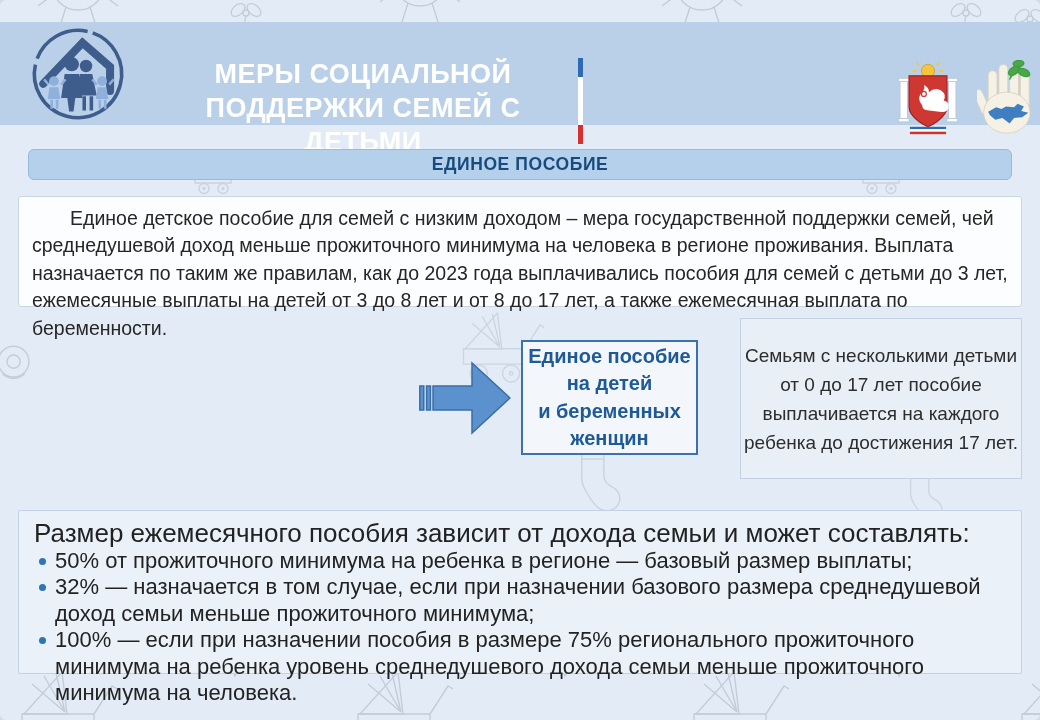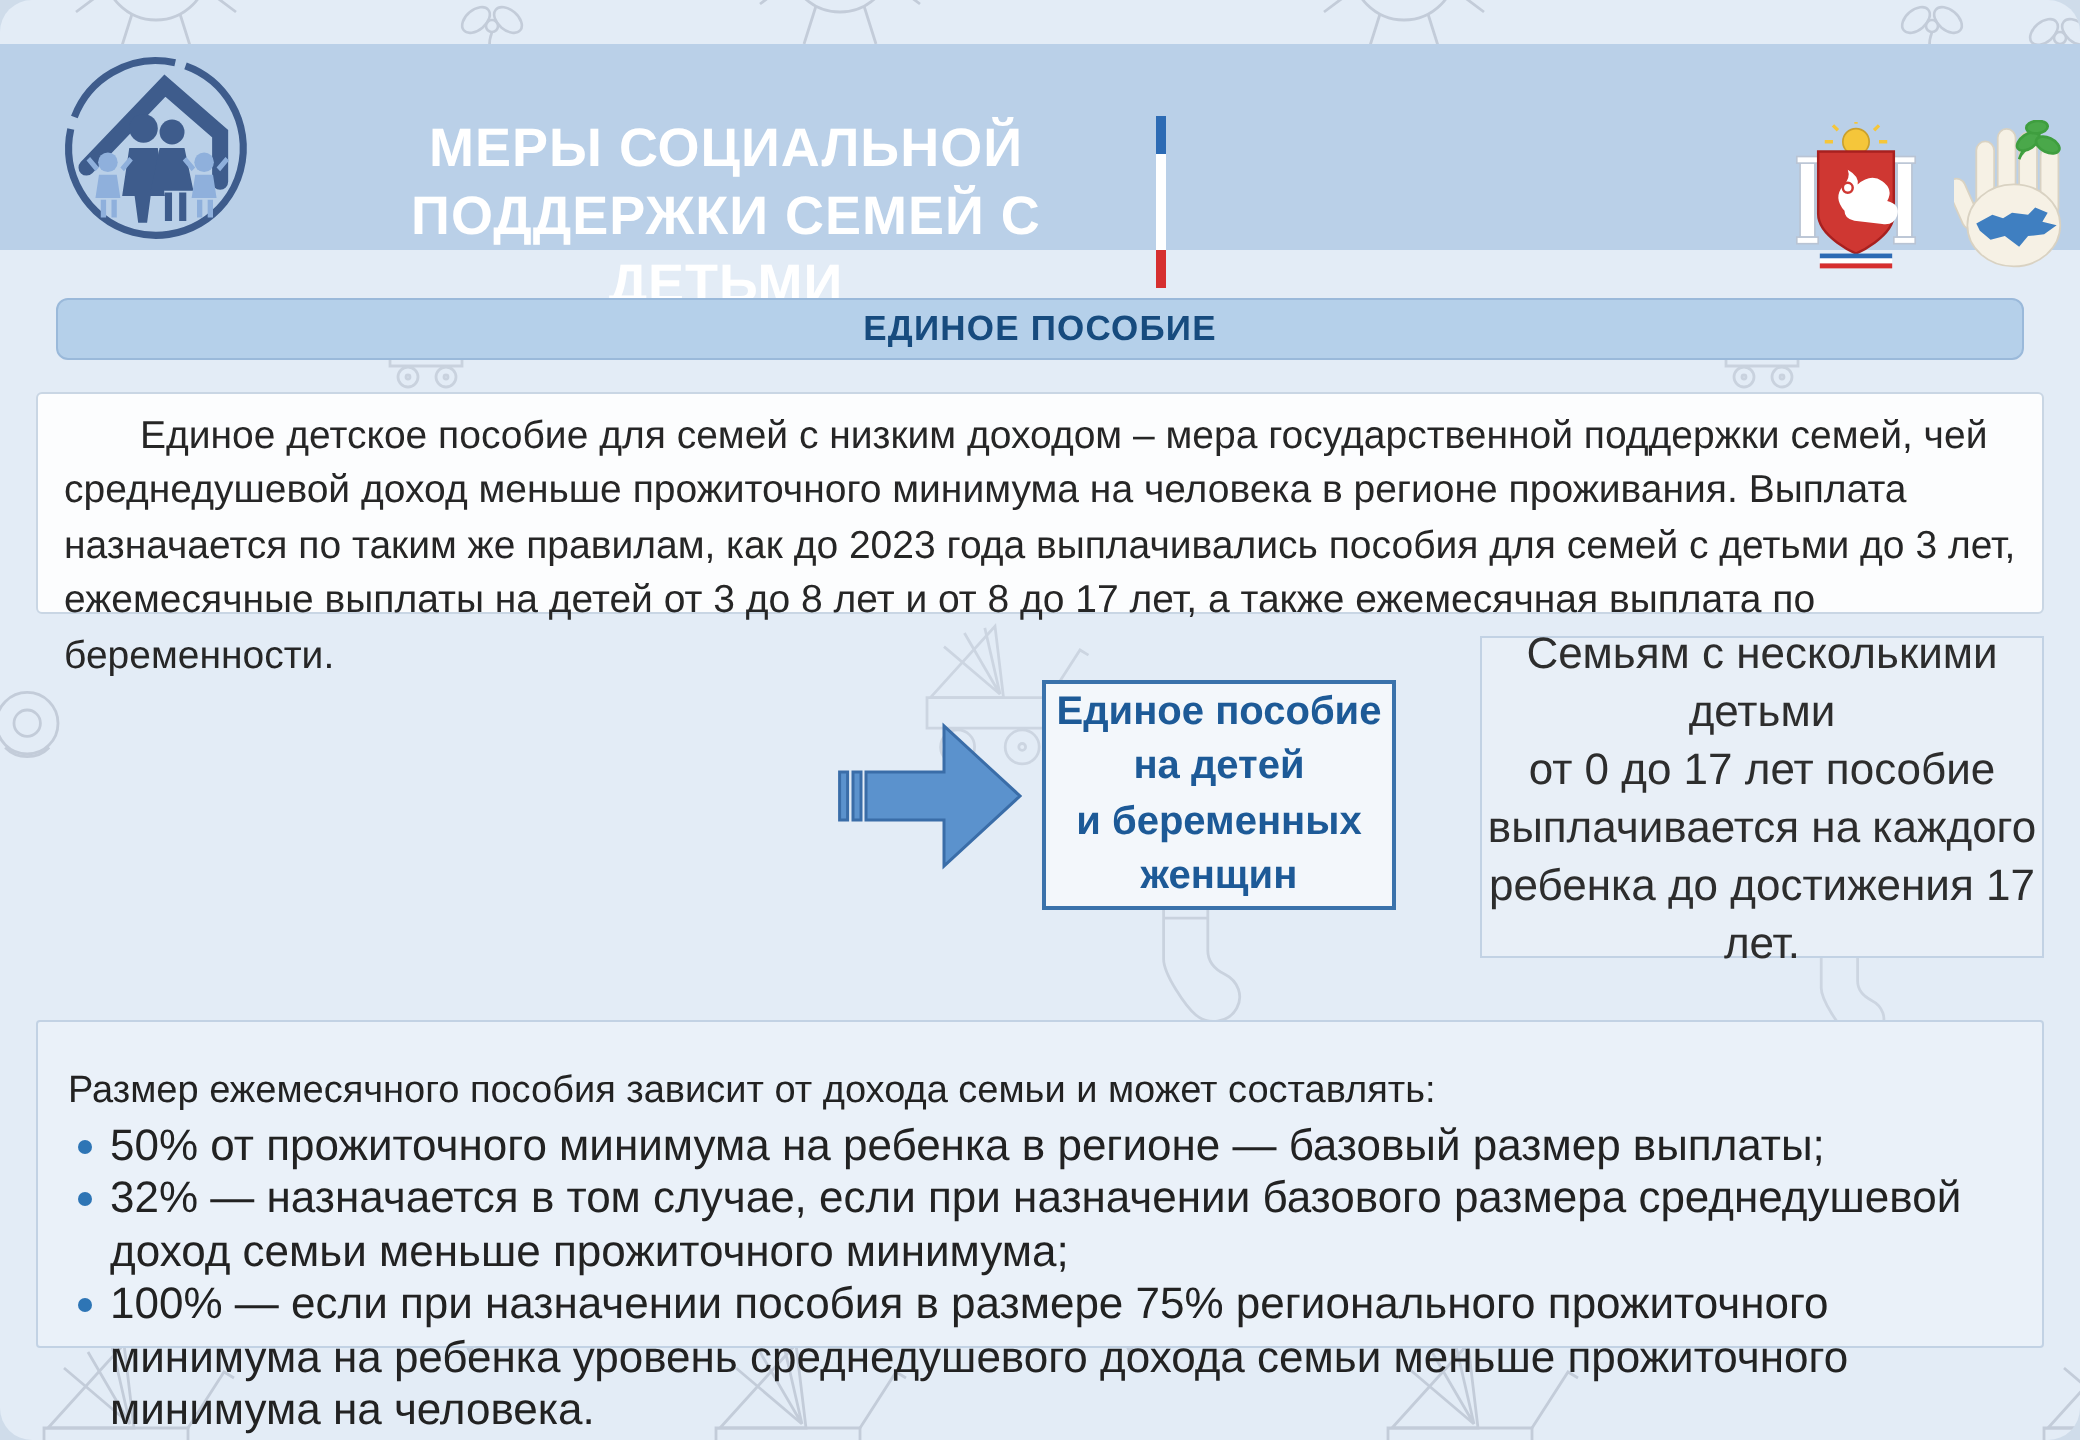--- a/index.html
+++ b/index.html
@@ -1,18 +1,18 @@
 <!DOCTYPE html>
 <html lang="ru"><head>
 <meta charset="utf-8">
 <style>
   html,body{margin:0;padding:0;background:#cfdcea;}
   .page{
     position:relative;width:1040px;height:720px;overflow:hidden;
-    background:#e3ecf6;border-radius:16px;
+    background:#e3ecf6;border-radius:6px;
     font-family:"Liberation Sans","DejaVu Sans",sans-serif;
   }
   .page > .layer-content{position:absolute;inset:0;z-index:1;}
   
   .bg-decor{position:absolute;inset:0;z-index:0;}
   .bg-decor *{vector-effect:non-scaling-stroke;}
 
   
   .band{position:absolute;left:0;right:0;top:22px;height:103px;background:#bad0e8;}
   .logo{position:absolute;left:26px;top:3px;width:104px;height:98px;}
@@ -68,30 +68,30 @@
     margin:0;text-align:center;white-space:pre-line;
     color:#1d5a97;font-weight:bold;font-size:20px;line-height:27.5px;
   }
   .right-box{
     position:absolute;left:740px;top:318px;width:282px;height:161px;
     background:#e8eff7;border:1px solid #c2d2e4;box-sizing:border-box;
     display:flex;align-items:center;justify-content:center;
   }
   .right-box p{
     margin:0;text-align:center;white-space:pre-line;
-    color:#2d2d2d;font-size:22px;line-height:29px;
+    color:#2d2d2d;font-size:19px;line-height:29px;
   }
 
   
   .bottom-box{
     position:absolute;left:18px;top:510px;width:1004px;height:164px;
     background:#eaf1f9;border:1px solid #c2d2e4;border-radius:2px;box-sizing:border-box;
     padding:9px 15px 0;color:#222222;
   }
-  .bottom-box .b-intro{margin:12px 0 1px;font-size:19px;line-height:27px;}
+  .bottom-box .b-intro{margin:0 0 1px;font-size:26px;line-height:27px;}
   .bottom-box ul{margin:0;padding:0;list-style:none;}
   .bottom-box li{position:relative;padding-left:21px;font-size:22px;line-height:26.4px;}
   .bottom-box li::before{
     content:"";position:absolute;left:5px;top:10px;width:7px;height:7px;
     border-radius:50%;background:#2e75b5;
   }
 </style>
 </head>
 <body>
 

